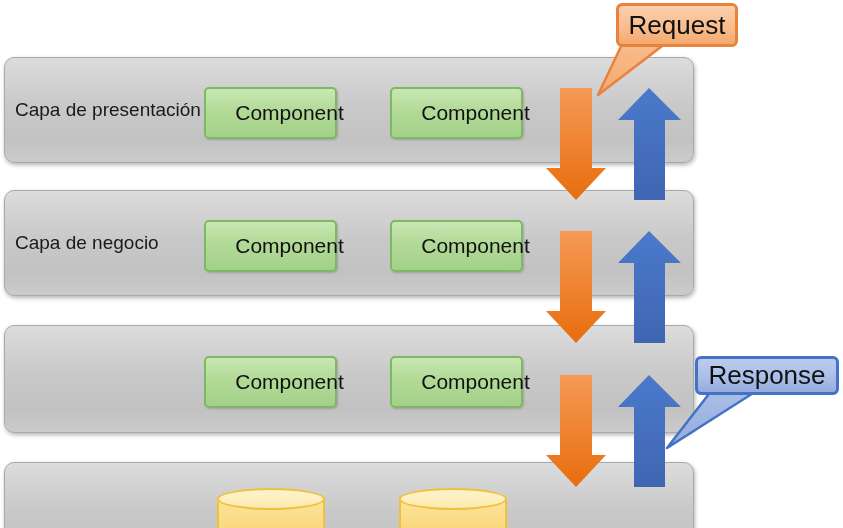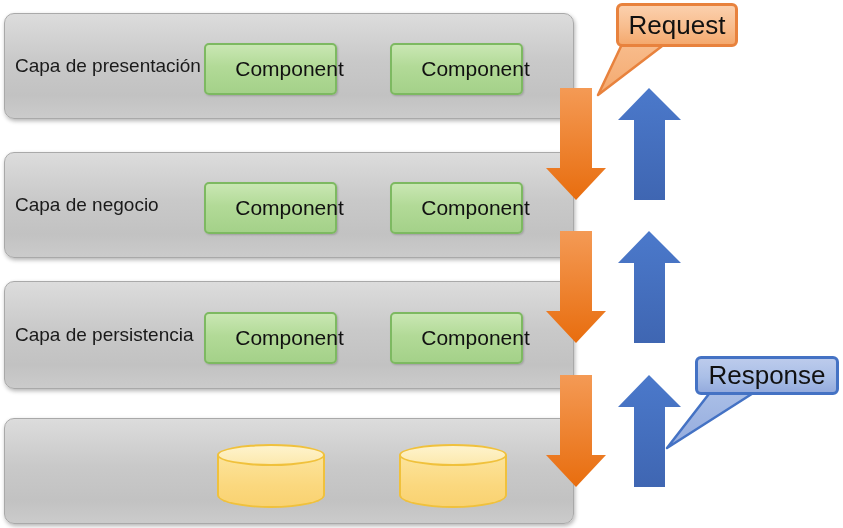--- a/index.html
+++ b/index.html
@@ -7,27 +7,28 @@
     position: relative;
     width: 843px;
     height: 528px;
     overflow: hidden;
     font-family: "Liberation Sans", sans-serif;
     background: #ffffff;
   }
   .layer {
     position: absolute;
     left: 4px;
-    width: 570px;
+    width: 690px;
     border-radius: 10px;
     background: linear-gradient(180deg, #dcdcdc 0%, #c9c9c9 45%, #c2c2c2 78%, #cbcbcb 100%);
     border: 1px solid #a9a9a9;
     box-shadow: 1px 2px 4px rgba(0,0,0,0.30);
     box-sizing: border-box;
     z-index: 1;
+    margin-top: 44px;
   }
   .layer-label {
     position: absolute;
     left: 10px;
     top: 0;
     height: 100%;
     display: flex;
     align-items: center;
     font-size: 19px;
     color: #1a1a1a;
@@ -109,32 +110,31 @@
   <div class="layer" style="top:13px; height:106px;">
     <div class="layer-label">Capa de presentación</div>
     <div class="component pos-1">
       <span>Component</span>
     </div>
     <div class="component pos-2">
       <span>Component</span>
     </div>
   </div>
 
-  <div class="layer" style="top:152px; height:106px;text-align:center;">
+  <div class="layer" style="top:146px; height:106px;text-align:center;">
     <div class="layer-label">Capa de negocio</div>
     <div class="component pos-1">
       <span>Component</span>
     </div>
     <div class="component pos-2">
       <span>Component</span>
     </div>
   </div>
 
   <div class="layer" style="top:281px; height:108px;">
-    <div class="layer-label">Capa de persistencia</div>
     <div class="component pos-1" style="top:30px;">
       <span>Component</span>
     </div>
     <div class="component pos-2" style="top:30px;">
       <span>Component</span>
     </div>
   </div>
 
   <div class="layer" style="top:418px; height:106px;">
     <div class="cylinder pos-1">

